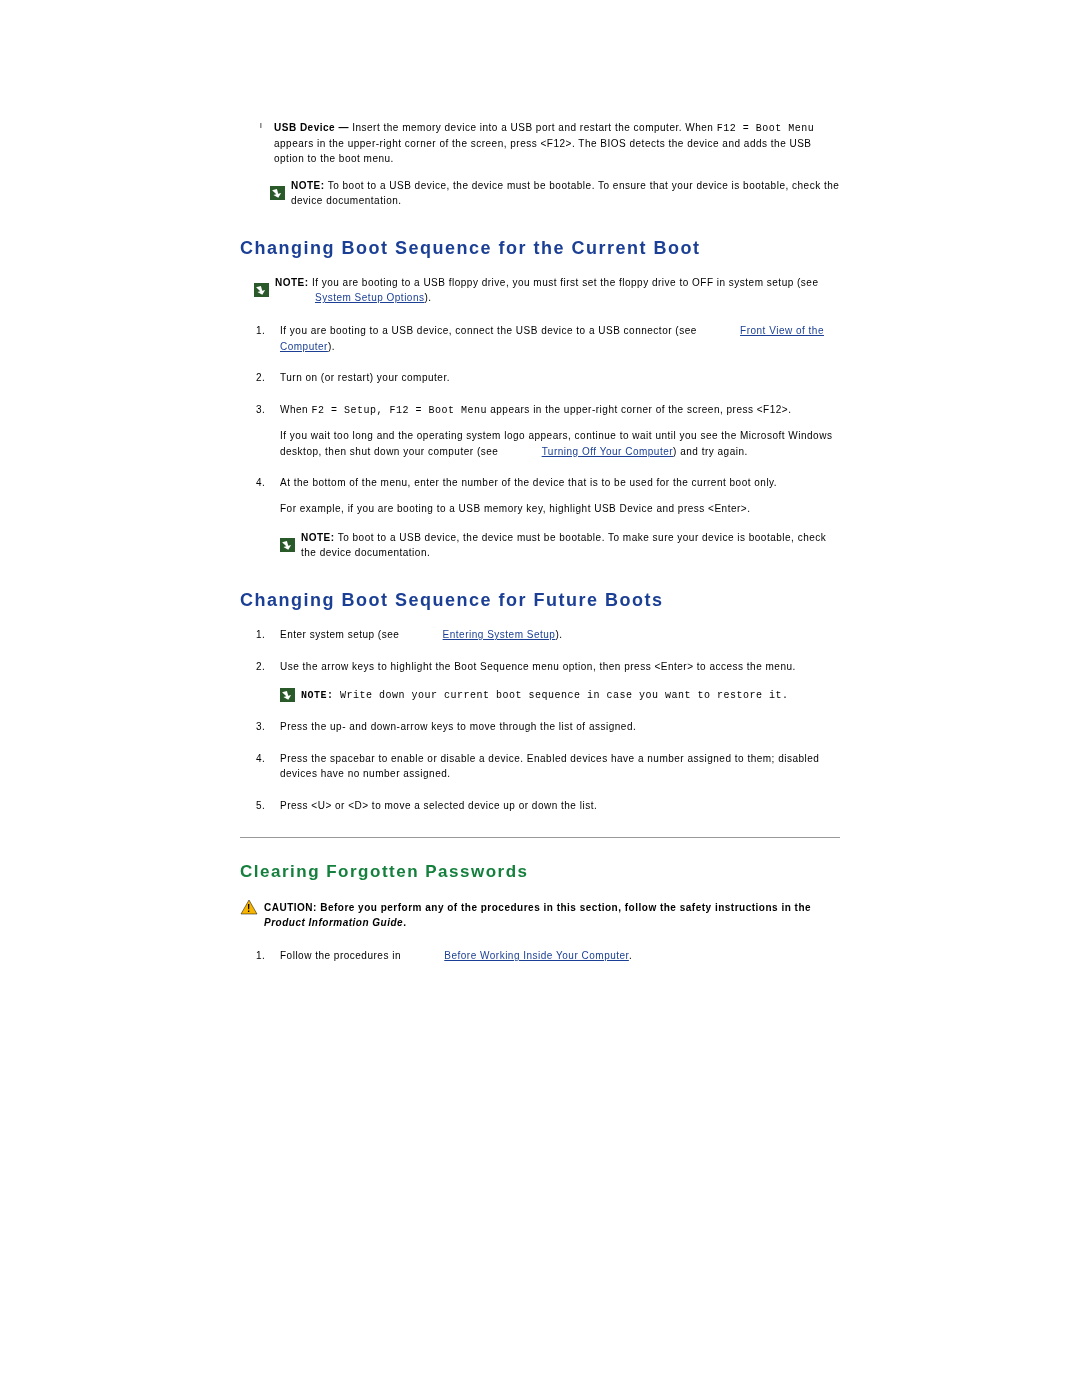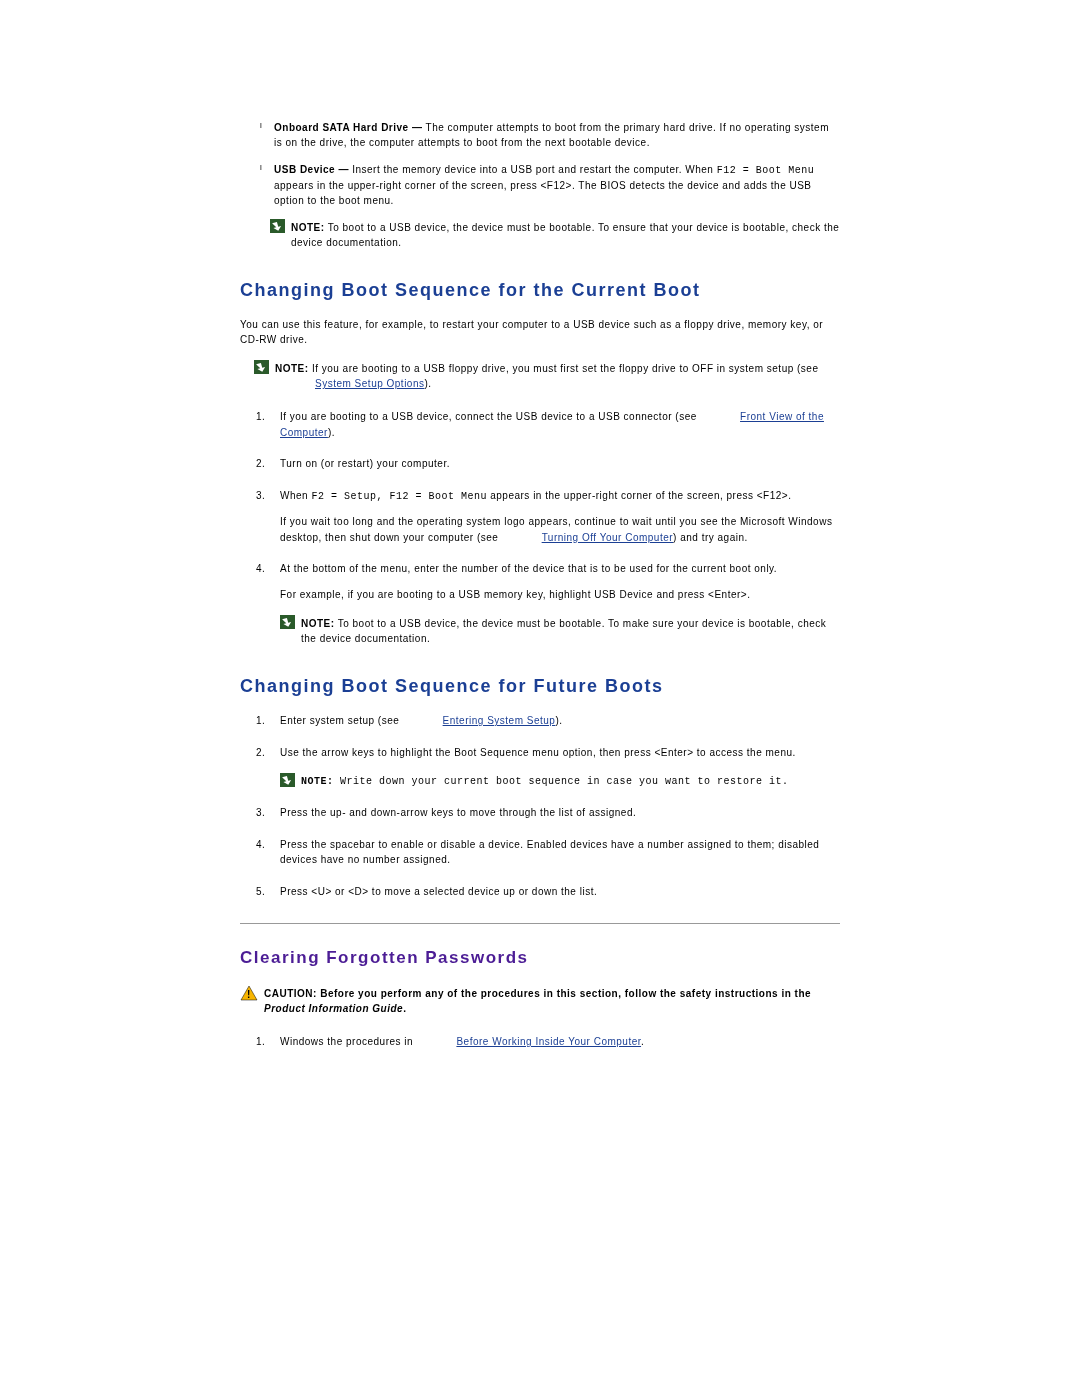--- a/index.html
+++ b/index.html
@@ -33,21 +33,21 @@
     position: absolute;
     left: 0;
     top: 0;
     font-size: 8px;
     color: #000;
   }
   .bold { font-weight: bold; }
   .code { font-family: "Courier New", monospace; font-size: 10px; }
   .note-row {
     display: flex;
-    align-items: flex-start;
+    align-items: center;
     margin: 10px 0 18px 30px;
     line-height: 1.5;
   }
   .note-row.inset {
     margin-left: 30px;
   }
   .note-icon {
     flex: 0 0 auto;
     width: 15px;
     height: 14px;
@@ -74,21 +74,21 @@
   h3.section {
     font-size: 18px;
     font-weight: bold;
     color: #1b3f94;
     letter-spacing: 1.5px;
     margin: 30px 0 16px 0;
   }
   h2.major {
     font-size: 17px;
     font-weight: bold;
-    color: #4c1d95;
+    color: #15803d;
     letter-spacing: 1.5px;
     margin: 24px 0 18px 0;
   }
   p.body {
     margin: 0 0 14px 0;
     line-height: 1.5;
   }
   ol.steps {
     list-style: none;
     counter-reset: step;
@@ -119,44 +119,39 @@
     margin: 24px 0 10px 0;
   }
 </style>
 </head>
 <body>
 
 <div class="page">
 
   <ul class="bullets">
     <li>
-      <span class="bold">Onboard SATA Hard Drive —</span>
-      <span>The computer attempts to boot from the primary hard drive. If no operating system is on the drive, the computer attempts to boot from the next bootable device.</span>
-    </li>
-    <li>
       <span class="bold">USB Device —</span>
       <span>Insert the memory device into a USB port and restart the computer. When </span><span class="code">F12 = Boot Menu</span><span> appears in the upper-right corner of the screen, press &lt;F12&gt;. The BIOS detects the device and adds the USB option to the boot menu.</span>
     </li>
   </ul>
 
   <div class="note-row inset">
     <span class="note-icon">
       <svg viewBox="0 0 15 14">
           <rect x="0" y="0" width="15" height="14" fill="#2a5a2a"></rect>
           <path d="M3 3 L8 3 L8 8 L11 8 L7 12 L3 8 L6 8 Z" fill="#fff" transform="rotate(-15 7 7)"></path>
         </svg>
     </span>
     <span class="note-text">
       <span class="bold">NOTE:</span><span> To boot to a USB device, the device must be bootable. To ensure that your device is bootable, check the device documentation.</span>
     </span>
   </div>
 
   <h3 class="section">Changing Boot Sequence for the Current Boot</h3>
 
-  <p class="body">You can use this feature, for example, to restart your computer to a USB device such as a floppy drive, memory key, or CD-RW drive.</p>
 
   <div class="note-row" style="margin-left:14px;">
     <span class="note-icon">
       <svg viewBox="0 0 15 14">
           <rect x="0" y="0" width="15" height="14" fill="#2a5a2a"></rect>
           <path d="M3 3 L8 3 L8 8 L11 8 L7 12 L3 8 L6 8 Z" fill="#fff" transform="rotate(-15 7 7)"></path>
         </svg>
     </span>
     <span class="note-text">
       <span class="bold">NOTE:</span><span> If you are booting to a USB floppy drive, you must first set the floppy drive to OFF in system setup (see </span><a href="#" class="link">System Setup Options</a><span>).</span>
@@ -235,17 +230,17 @@
           <text x="9" y="13" text-anchor="middle" font-size="10" font-weight="bold" fill="#000">!</text>
         </svg>
     </span>
     <span class="caution-text">
       <span>CAUTION:</span><span> Before you perform any of the procedures in this section, follow the safety instructions in the </span><span class="italic">Product Information Guide</span><span>.</span>
     </span>
   </div>
 
   <ol class="steps">
     <li>
-      <span>Windows the procedures in </span><a href="#" class="link">Before Working Inside Your Computer</a><span>.</span>
+      <span>Follow the procedures in </span><a href="#" class="link">Before Working Inside Your Computer</a><span>.</span>
     </li>
   </ol>
 
 </div>
 
 </body></html>

